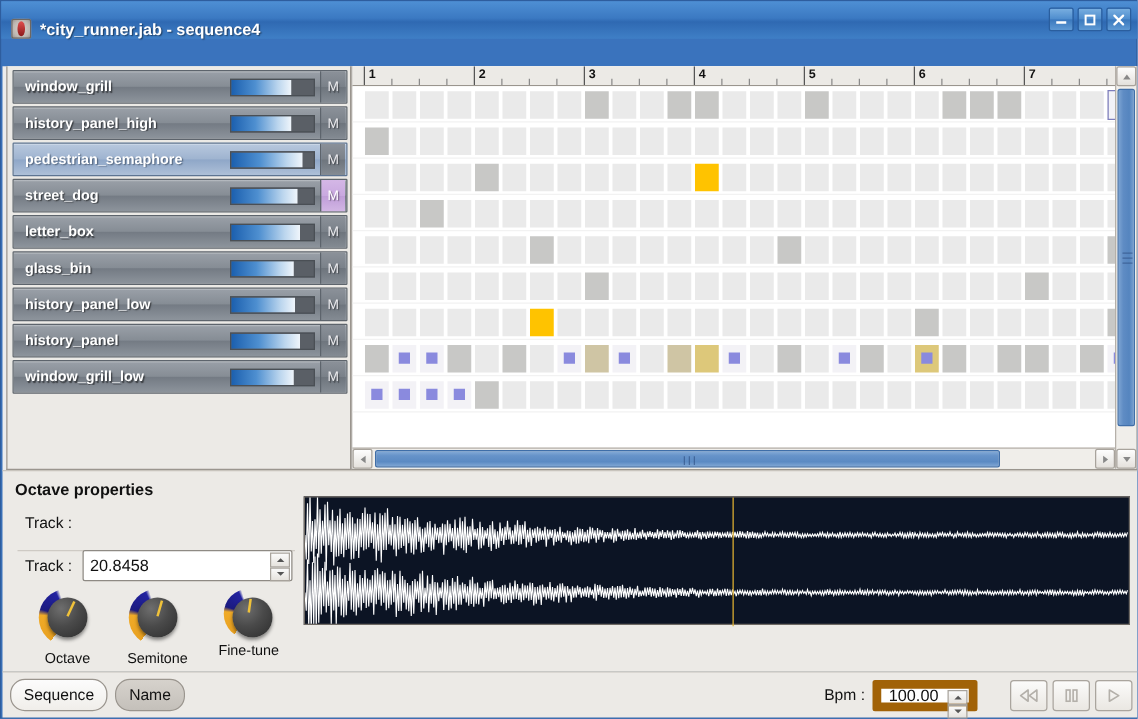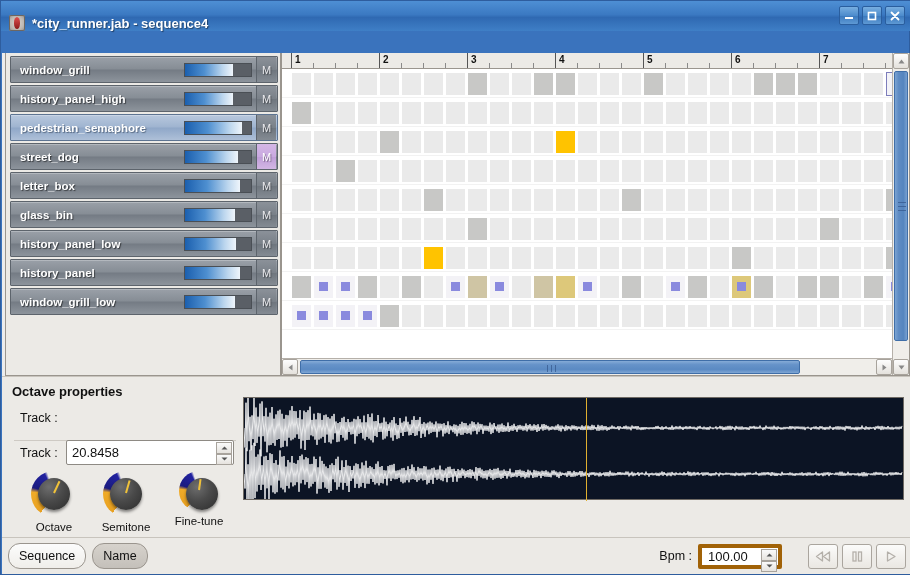--- a/index.html
+++ b/index.html
@@ -286,21 +286,21 @@
   .tabbtn {
     height: 26px; margin-left: 6px; padding: 0 10px;
     border: 1px solid #9a958e; border-radius: 12px;
     display: flex; align-items: center; font-size: 12.5px; color: #111;
   }
   .tabbtn.active { background: linear-gradient(to bottom, #fcfcfc, #f0eeea); }
   .tabbtn.inactive { background: linear-gradient(to bottom, #d6d2cc, #c4c0ba); }
   #bpm-label { position: absolute; right: 218px; top: 11px; font-size: 12.5px; color: #111; }
   #bpm-field {
     position: absolute; right: 128px; top: 6px; width: 84px; height: 25px;
-    background: #fff; border: 4px solid #a16207; border-radius: 2px;
+    background: #fff; border: 7px solid #a16207; border-radius: 2px;
     display: flex; align-items: center; padding-left: 6px; font-size: 13px; color: #111;
   }
   .tbtn {
     position: absolute; top: 6px; width: 30px; height: 25px;
     background: linear-gradient(to bottom, #fbfbfa, #eae7e2);
     border: 1px solid #aaa59e; border-radius: 3px;
     display: flex; align-items: center; justify-content: center;
   }
   .tbtn svg { display: block; }
 </style>

